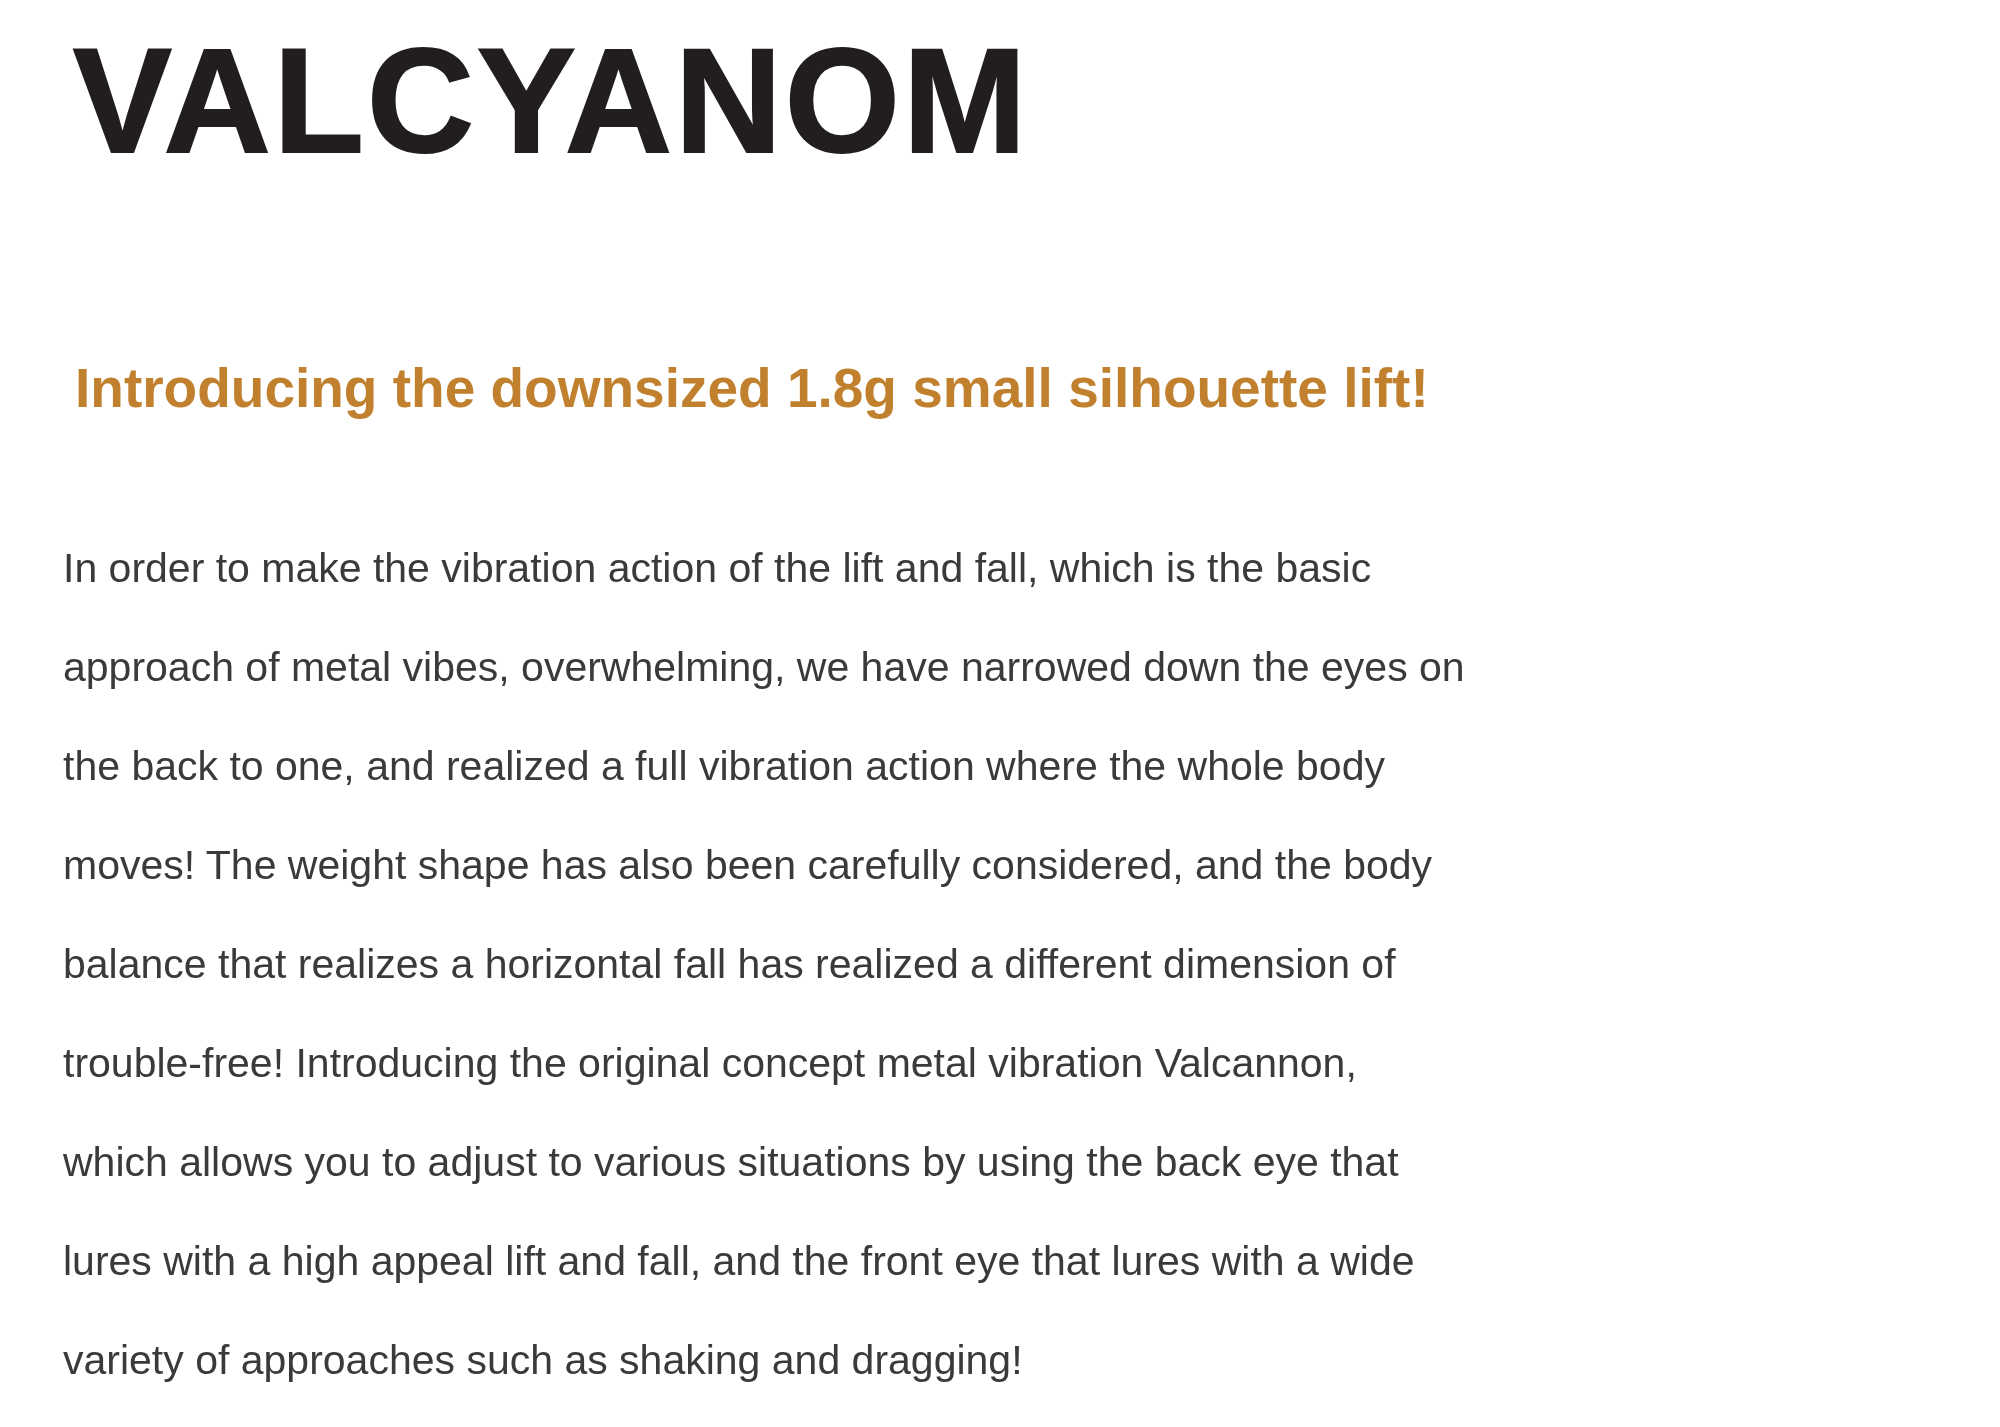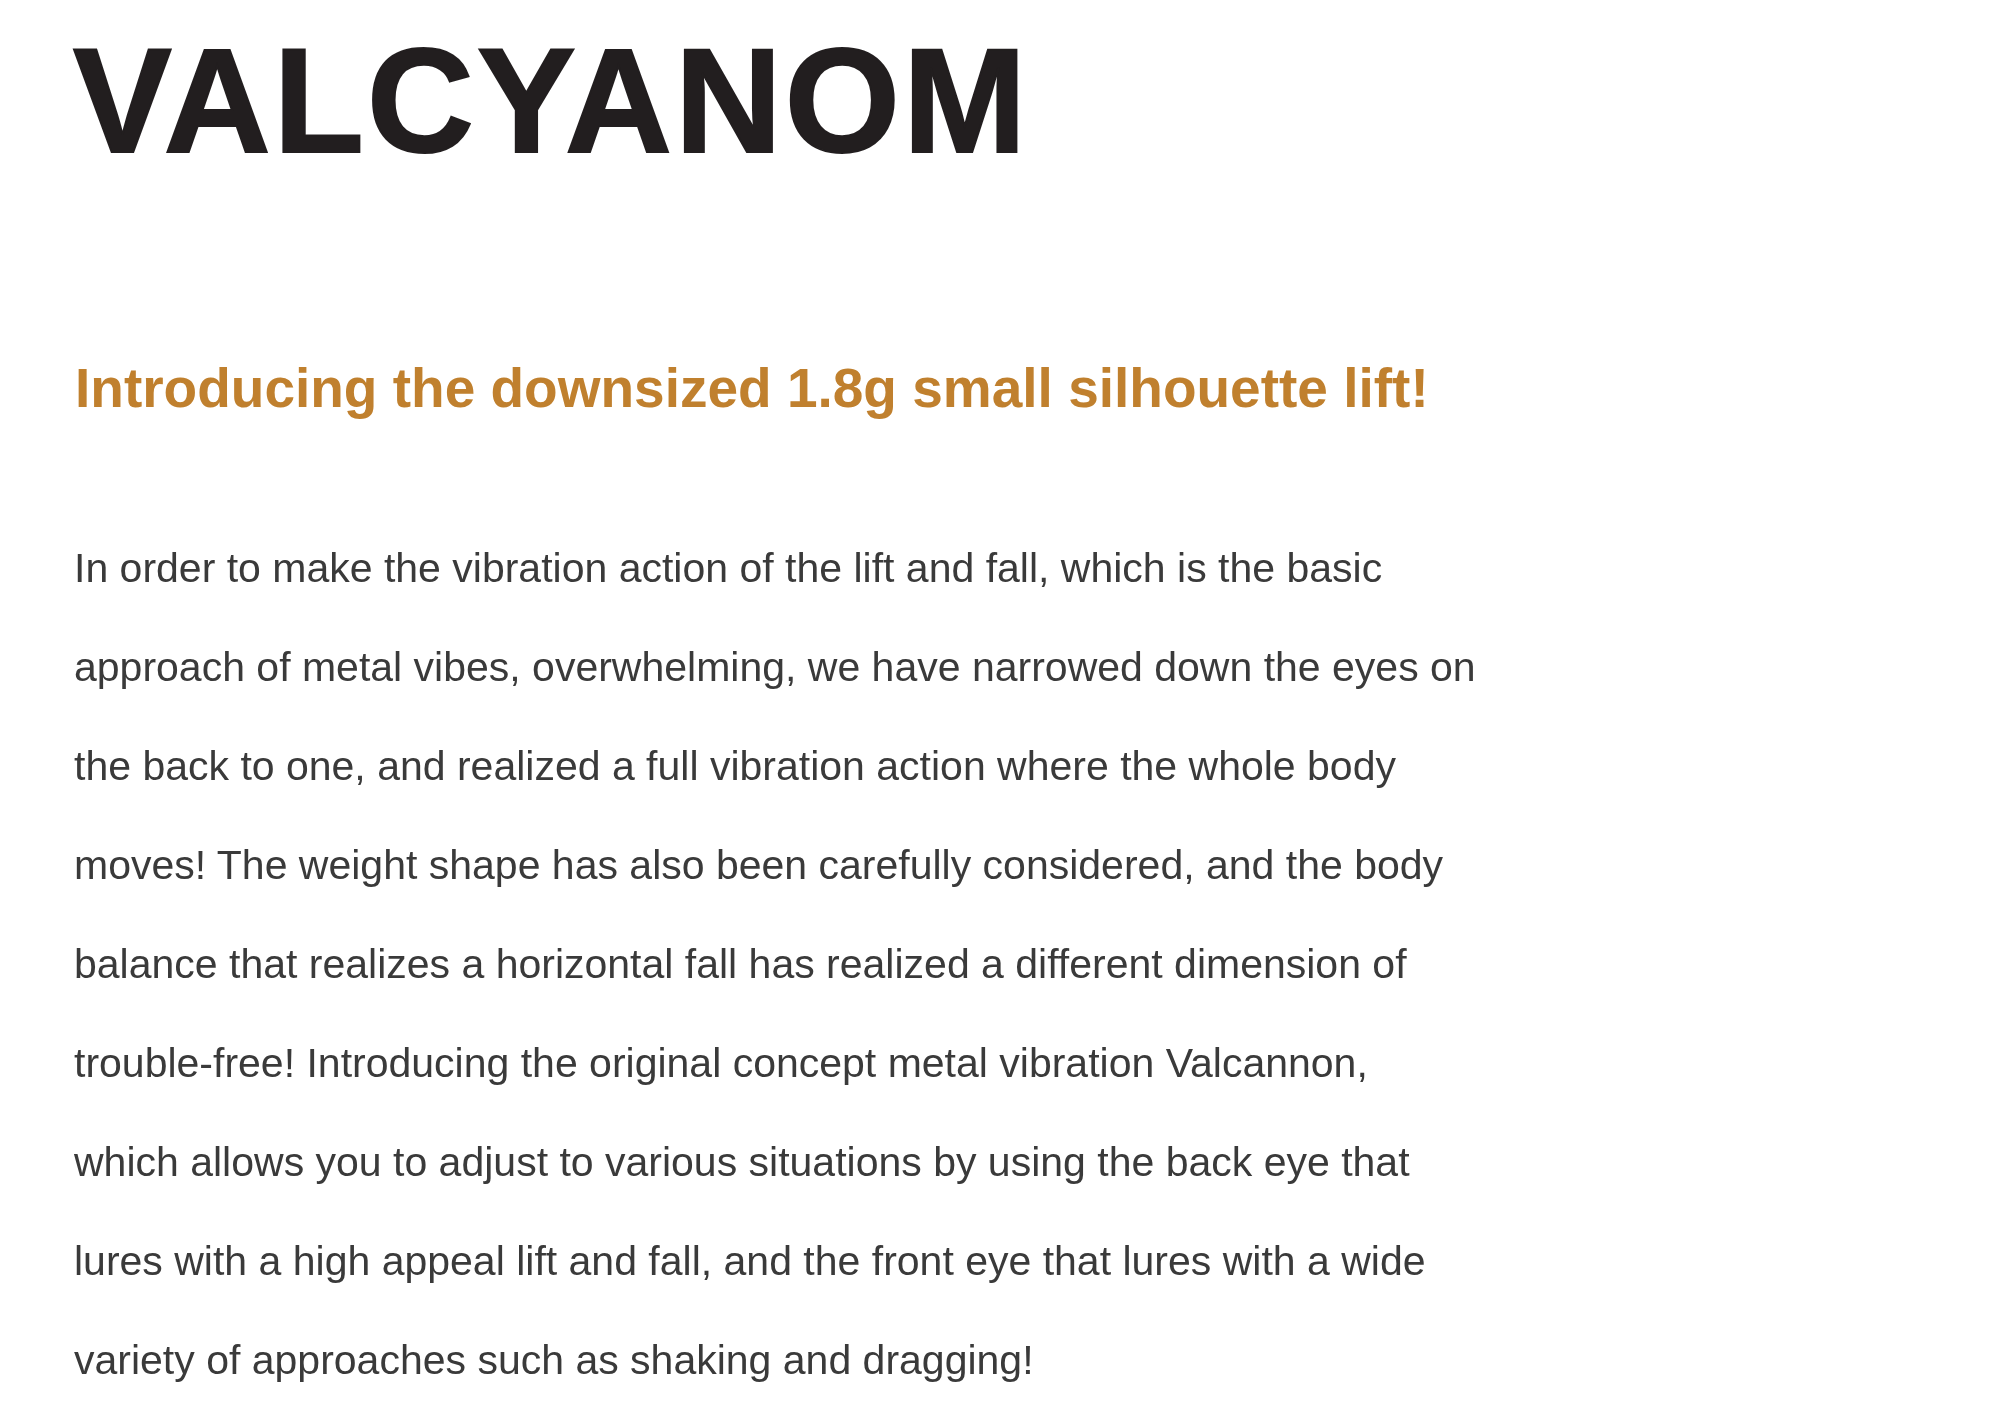--- a/index.html
+++ b/index.html
@@ -37,21 +37,21 @@
     margin: 0;
     font-family: "Liberation Sans", sans-serif;
     font-size: 55px;
     font-weight: 700;
     line-height: 1;
     color: #c0802e;
     white-space: nowrap;
   }
   .body-text {
     position: absolute;
-    left: 74px;
+    left: 63px;
     top: 519px;
     margin: 0;
     width: 1900px;
     font-family: "Liberation Sans", sans-serif;
     font-size: 41px;
     font-weight: 400;
     line-height: 99px;
     color: #3a3a3a;
     white-space: pre-line;
   }

